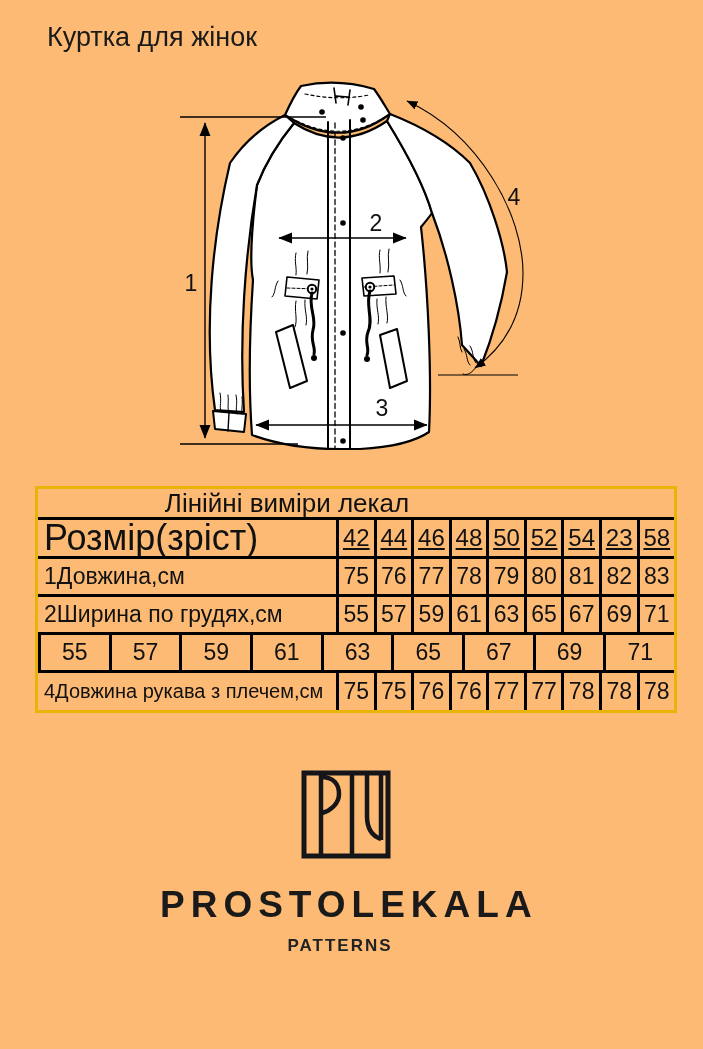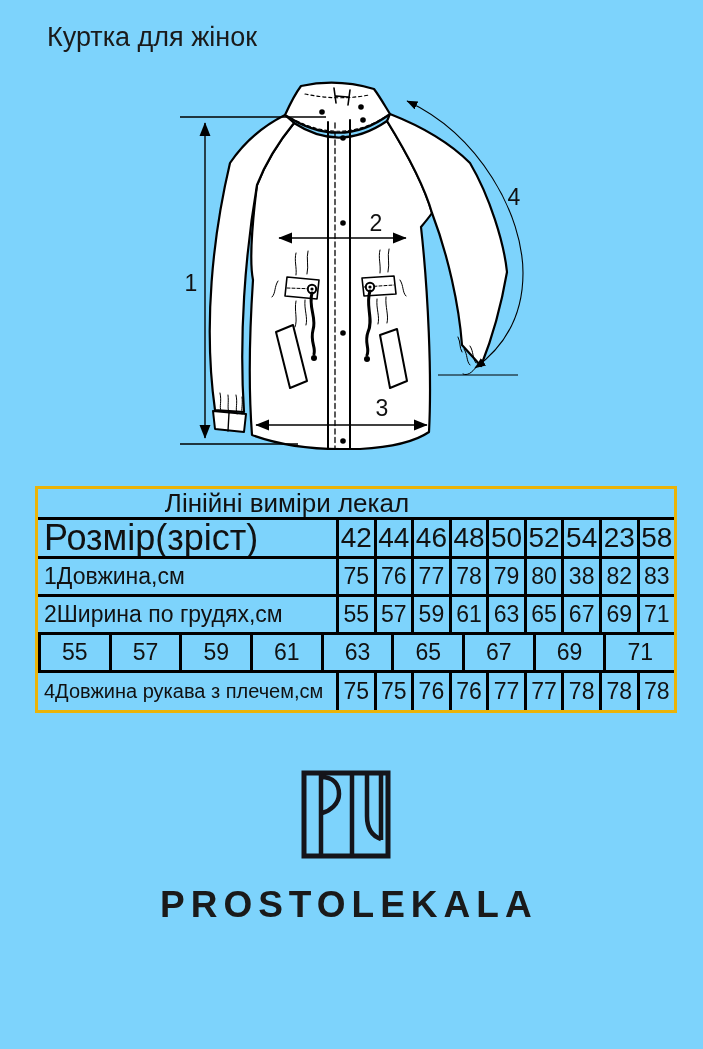--- a/index.html
+++ b/index.html
@@ -1,37 +1,37 @@
 <!DOCTYPE html>
 <html><head>
 <meta charset="utf-8">
 <style>
   html,body{margin:0;padding:0;background:#fff;}
-  .page{position:relative;width:703px;height:1049px;background:#7dd3fc;overflow:hidden;
+  .page{position:relative;width:703px;height:1049px;background:#fdba74;overflow:hidden;
         font-family:"Liberation Sans",sans-serif;color:#111;}
   
   .title{position:absolute;left:28px;top:22px;width:248px;text-align:center;
          font-size:27px;line-height:31px;color:#1a1a1a;}
   
   .sketch{position:absolute;left:150px;top:75px;}
   
   .sizes{position:absolute;left:35px;top:486px;width:642px;height:227px;
          border:3px solid #eab308;box-sizing:border-box;display:flex;flex-direction:column;}
   .trow{display:flex;align-items:stretch;box-sizing:border-box;}
   .trow + .trow{border-top:3px solid #000;}
   .t-header{height:28px;position:relative;}
   .t-header span{position:absolute;left:0;top:0;width:498px;height:28px;
                  display:flex;align-items:center;justify-content:center;font-size:26px;}
   .lbl{width:298px;box-sizing:border-box;display:flex;align-items:center;
        padding-left:6px;font-size:23px;}
   .val{flex:1 1 0;box-sizing:border-box;border-left:3px solid #000;display:flex;
        align-items:center;justify-content:center;font-size:23px;}
   .row-size{height:39px;}
   .row-size .lbl{font-size:36px;}
-  .row-size .val{font-size:28px;}
+  .row-size .val{font-size:24px;text-decoration:underline;}
   .row-med{height:38px;}
   .row-last{height:40px;}
   .row-last .lbl{font-size:20px;}
   
   .logo-mark{position:absolute;left:299px;top:768px;}
   .wordmark{position:absolute;left:160px;top:884px;width:360px;text-align:center;
             font-size:37px;letter-spacing:6px;color:#1a1a1a;white-space:nowrap;font-weight:bold;}
   .patterns{position:absolute;left:160px;top:936px;width:360px;text-align:center;
             font-size:17px;letter-spacing:2px;font-weight:700;color:#222;}
   svg text{font-family:"Liberation Sans",sans-serif;}
@@ -185,21 +185,21 @@
     </div>
 
     <div class="trow row-med">
       <div class="lbl">1Довжина,см</div>
       <div class="val">75</div>
       <div class="val">76</div>
       <div class="val">77</div>
       <div class="val">78</div>
       <div class="val">79</div>
       <div class="val">80</div>
-      <div class="val">38</div>
+      <div class="val">81</div>
       <div class="val">82</div>
       <div class="val">83</div>
     </div>
 
     <div class="trow row-med">
       <div class="lbl">2Ширина по грудях,см</div>
       <div class="val">55</div>
       <div class="val">57</div>
       <div class="val">59</div>
       <div class="val">61</div>
@@ -240,14 +240,15 @@
     <g stroke="#15151a" fill="none" stroke-linecap="butt">
       <rect x="5" y="5" width="84" height="83" stroke-width="5"></rect>
       <path d="M22,7 L22,86" stroke-width="4.5"></path>
       <path d="M22,9 C35,9 40,17 40,26 C40,36 31,43 23,45" stroke-width="4.5"></path>
       <path d="M53,7 L53,86" stroke-width="4.5"></path>
       <path d="M68,7 L68,48 C68,60 73,68 82,71" stroke-width="4.5"></path>
       <path d="M82,7 L82,72" stroke-width="4.5"></path>
     </g>
   </svg>
   <div class="wordmark">PROSTOLEKALA</div>
+  <div class="patterns">PATTERNS</div>
 
 </div>
 
 </body></html>

